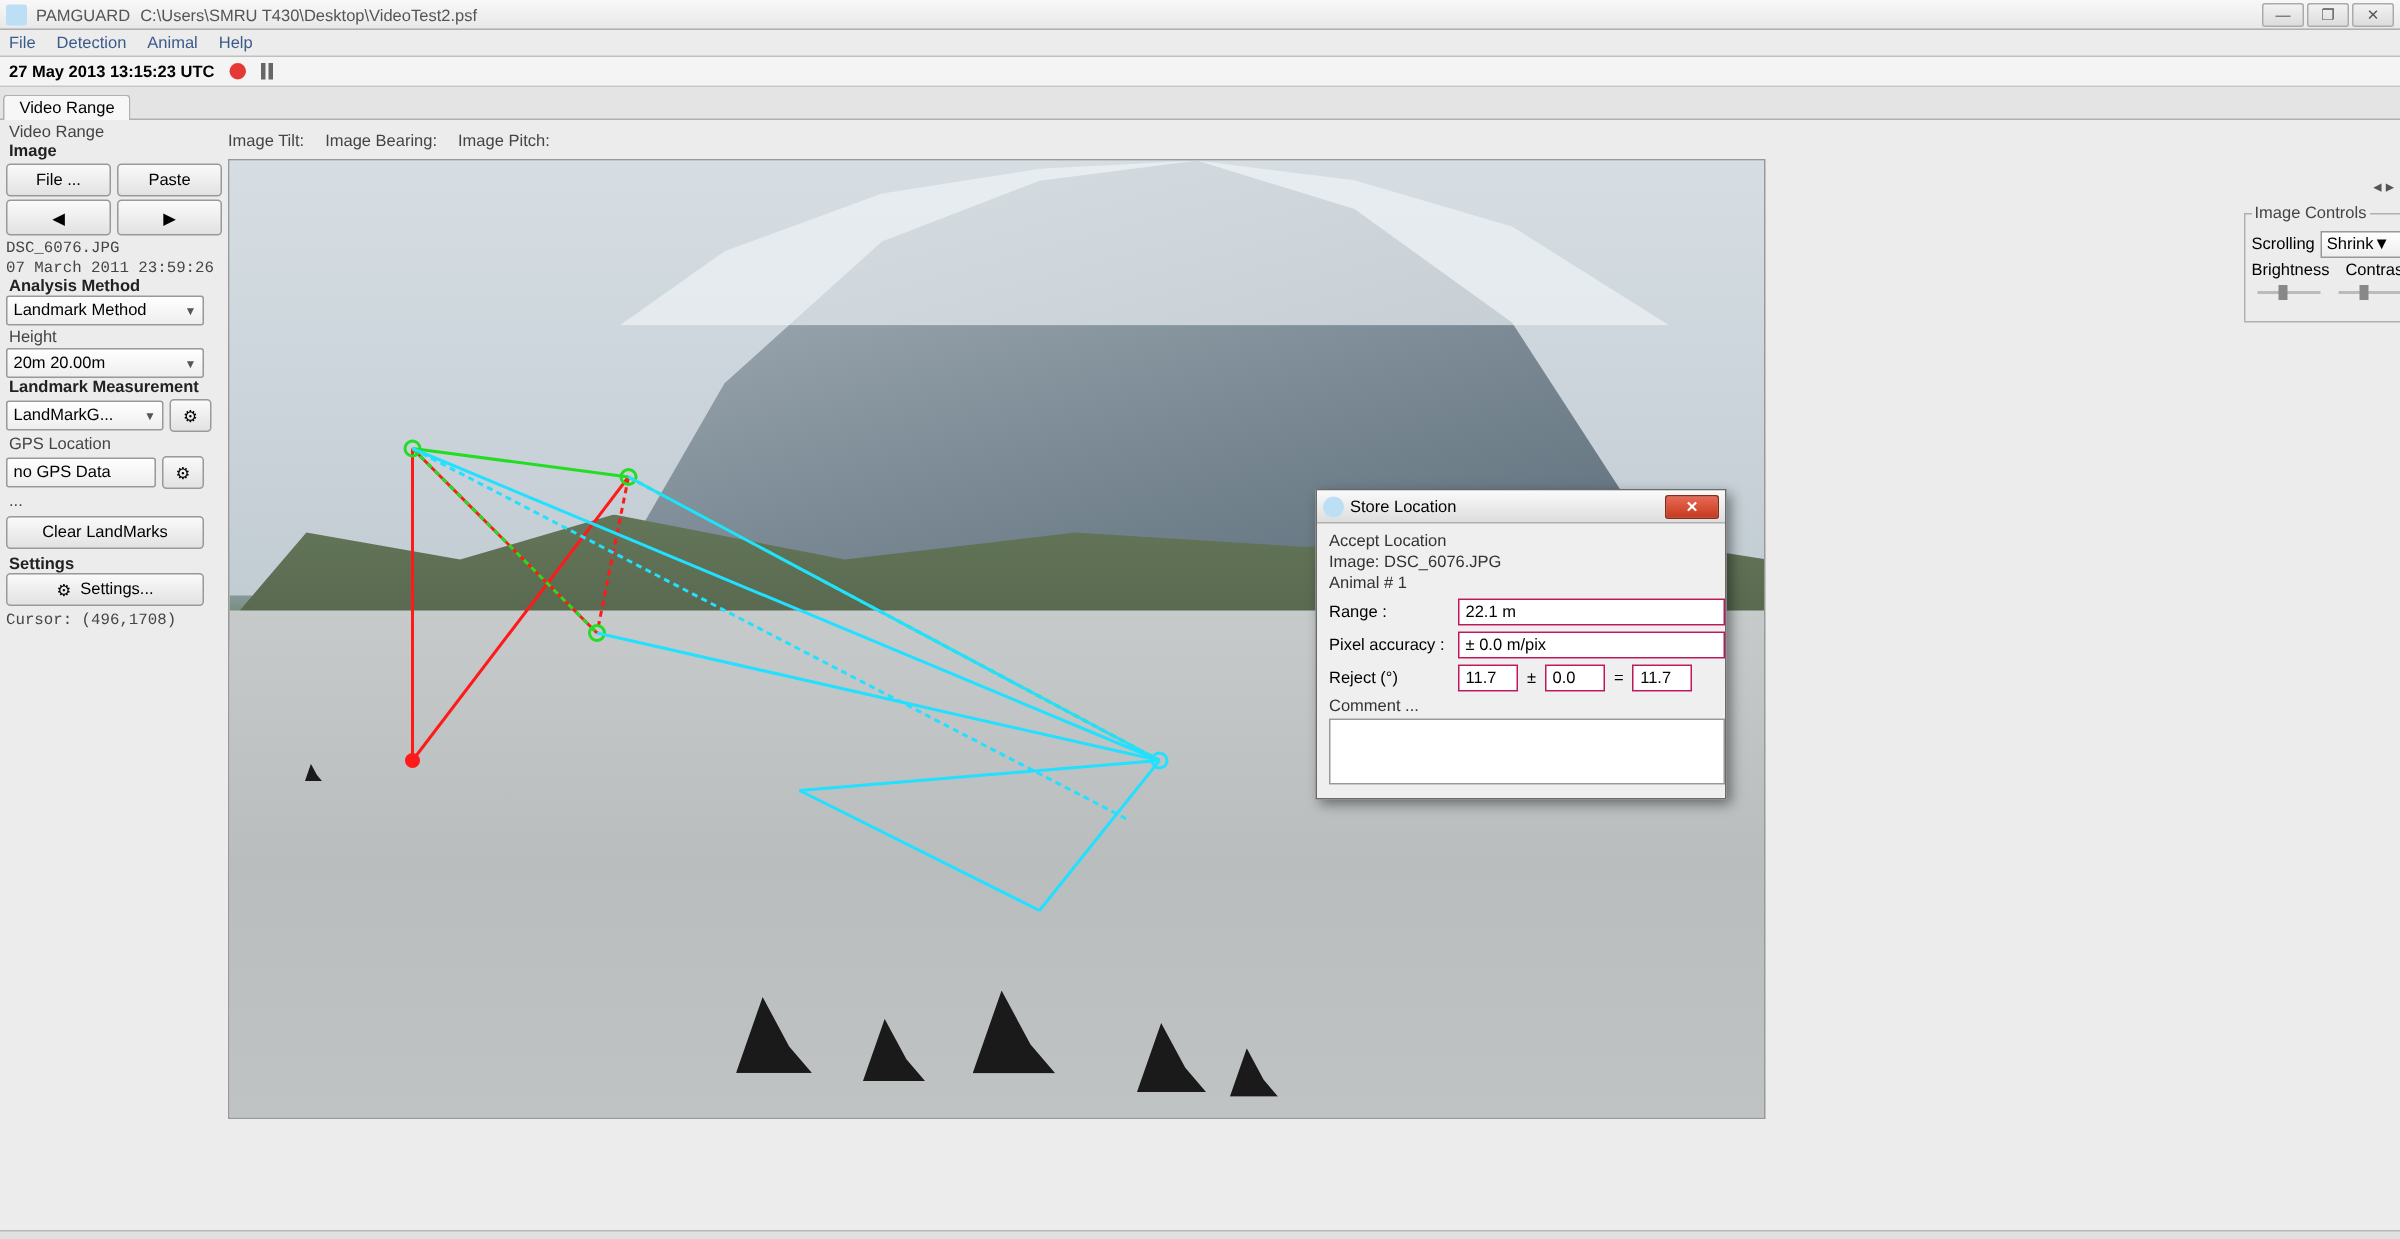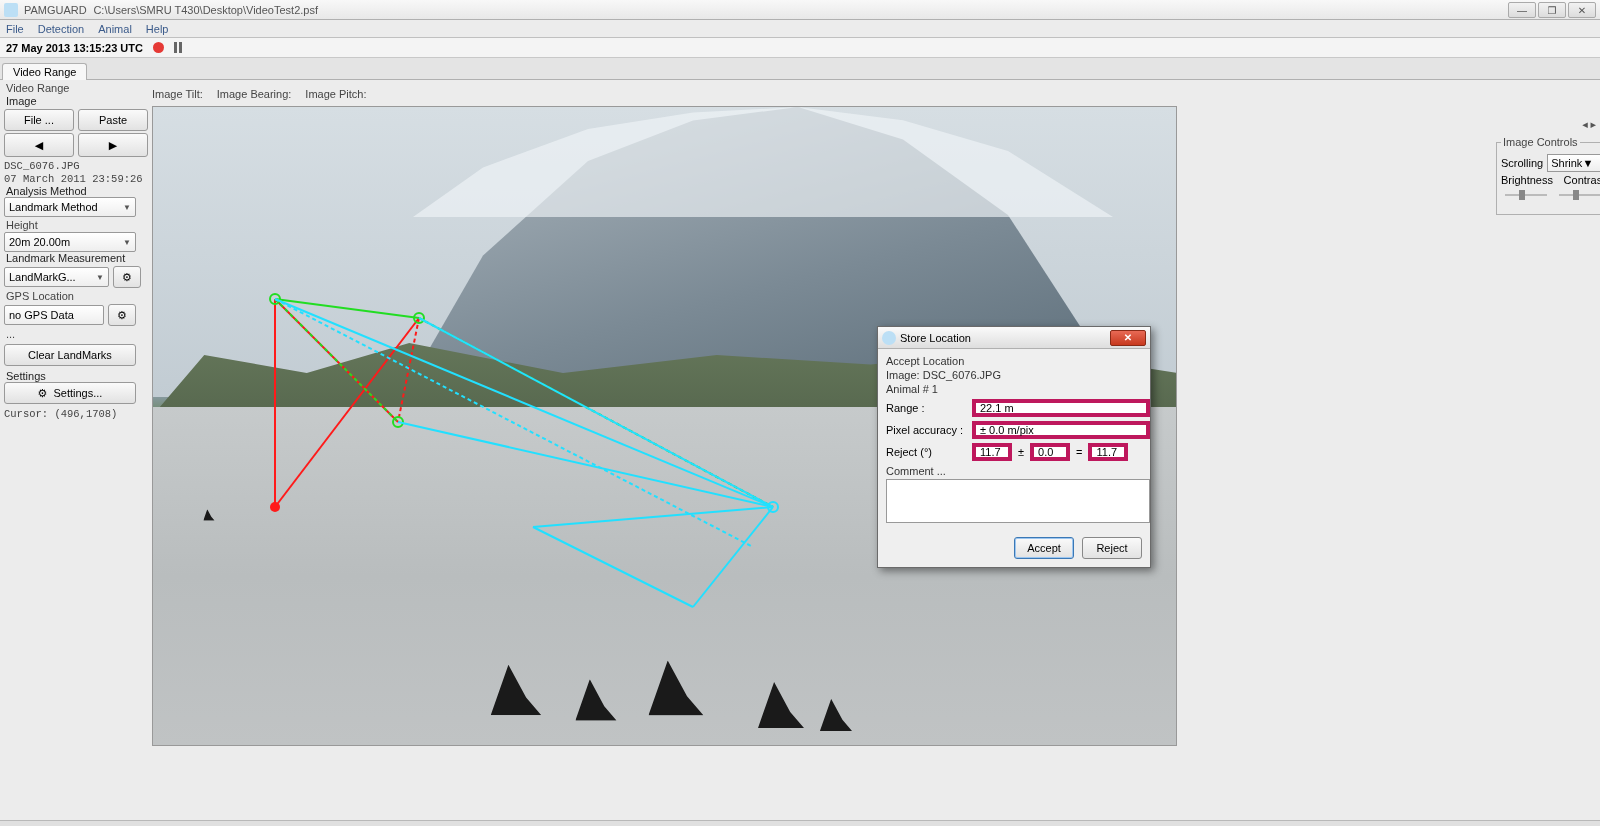--- a/index.html
+++ b/index.html
@@ -26,21 +26,21 @@
 
 .tabrow { height: 22px; background: #e4e4e4; display:flex; align-items:flex-end; padding-left:2px; border-bottom:1px solid #b0b0b0;}
 .tab { background:#f7f7f7; border:1px solid #b0b0b0; border-bottom:none; padding:2px 10px; border-radius:3px 3px 0 0; position:relative; top:1px;}
 
 
 .workspace { position:absolute; top:80px; left:0; right:0; bottom:6px; background:#ececec; }
 
 
 .leftpanel { position:absolute; left:4px; top:0; width:144px; bottom:0; }
 .leftpanel .lbl { color:#444; margin: 2px 0 1px 2px; display:block;}
-.leftpanel .hdr { font-weight:normal; color:#222; margin:4px 0 2px 2px;}
+.leftpanel .hdr { font-weight:bold; color:#222; margin:4px 0 2px 2px;}
 .btnrow { display:flex; gap:4px; margin:2px 0;}
 .btn { flex:1; height:22px; background:linear-gradient(#fafafa,#e2e2e2); border:1px solid #999; border-radius:3px; display:flex; align-items:center; justify-content:center; cursor:pointer; }
 .navbtn { width:68px; height:24px; }
 .combo { width:132px; height:20px; background:linear-gradient(#fff,#eee); border:1px solid #999; border-radius:2px; display:flex; align-items:center; justify-content:space-between; padding:0 4px; cursor:pointer;}
 .combo .arrow { font-size:8px; color:#555;}
 .combo-row { display:flex; gap:4px; align-items:center; margin:2px 0;}
 .gearbtn { width:28px; height:22px; background:linear-gradient(#fafafa,#e2e2e2); border:1px solid #999; border-radius:3px; display:flex; align-items:center; justify-content:center;}
 .widebtn { width:132px; height:22px; background:linear-gradient(#fafafa,#e2e2e2); border:1px solid #999; border-radius:3px; display:flex; align-items:center; justify-content:center; margin:4px 0;}
 .settingsbtn { width:132px; height:22px; background:linear-gradient(#fafafa,#e2e2e2); border:1px solid #999; border-radius:3px; display:flex; align-items:center; justify-content:center; gap:6px;}
 .mini { font-size:10.5px; color:#444;font-family:Liberation Mono, monospace;}
@@ -71,21 +71,21 @@
 
 
 .dialog { position:absolute; left:877px; top:246px; width:274px; background:#efefef; border:1px solid #6a6a6a; box-shadow: 3px 3px 8px rgba(0,0,0,0.45); }
 .dlg-title { height:22px; background:linear-gradient(#fafafa,#dedede); display:flex; align-items:center; padding:0 4px; border-bottom:1px solid #b0b0b0;}
 .dlg-title .ic { width:14px; height:14px; border-radius:50%; background:#bcdff5; margin-right:4px;}
 .dlg-close { margin-left:auto; width:36px; height:16px; background:linear-gradient(#e86a55,#c7391e); border:1px solid #8a2a16; border-radius:2px; color:#fff; display:flex; align-items:center; justify-content:center; font-size:10px; font-weight:bold;}
 .dlg-body { padding:4px 0 6px 8px;}
 .dlg-body .line { margin:2px 0; color:#333;}
 .frow { display:flex; align-items:center; gap:6px; margin:4px 0;}
 .frow label { width:80px;}
-.tin { flex:1; height:18px; background:#fff; border:4px solid #be185d; padding:0 4px; display:flex; align-items:center;}
+.tin { flex:1; height:18px; background:#fff; border:1px solid #be185d; padding:0 4px; display:flex; align-items:center;}
 .tin.small { flex:none; width:40px;}
 .tarea { width:100%; height:44px; background:#fff; border:1px solid #999; resize:none; }
 .dlg-btns { display:flex; justify-content:flex-end; gap:8px; padding:6px 8px 8px;}
 .dlg-btn { width:60px; height:22px; background:linear-gradient(#fafafa,#e2e2e2); border:1px solid #888; border-radius:3px; display:flex; align-items:center; justify-content:center;}
 .dlg-btn.primary { border:1px solid #3b78b5; box-shadow: inset 0 0 0 1px #9cc6f0;}
 
 
 .bottombar { position:absolute; left:0; right:0; bottom:0; height:6px; background:#e0e0e0; border-top:1px solid #b8b8b8;}
 </style>
 </head>
@@ -277,21 +277,17 @@
         <label>Reject (°)</label>
         <div class="tin small">11.7</div>
         <span>±</span>
         <div class="tin small">0.0</div>
         <span>=</span>
         <div class="tin small">11.7</div>
       </div>
       <div class="line">Comment ...</div>
       <textarea class="tarea" style=""></textarea>
     </div>
-    <div class="dlg-btns">
-      <div class="dlg-btn primary">Accept</div>
-      <div class="dlg-btn">Reject</div>
-    </div>
   </div>
 
 </div>
 
 <div class="bottombar"></div>
 
 </body></html>

